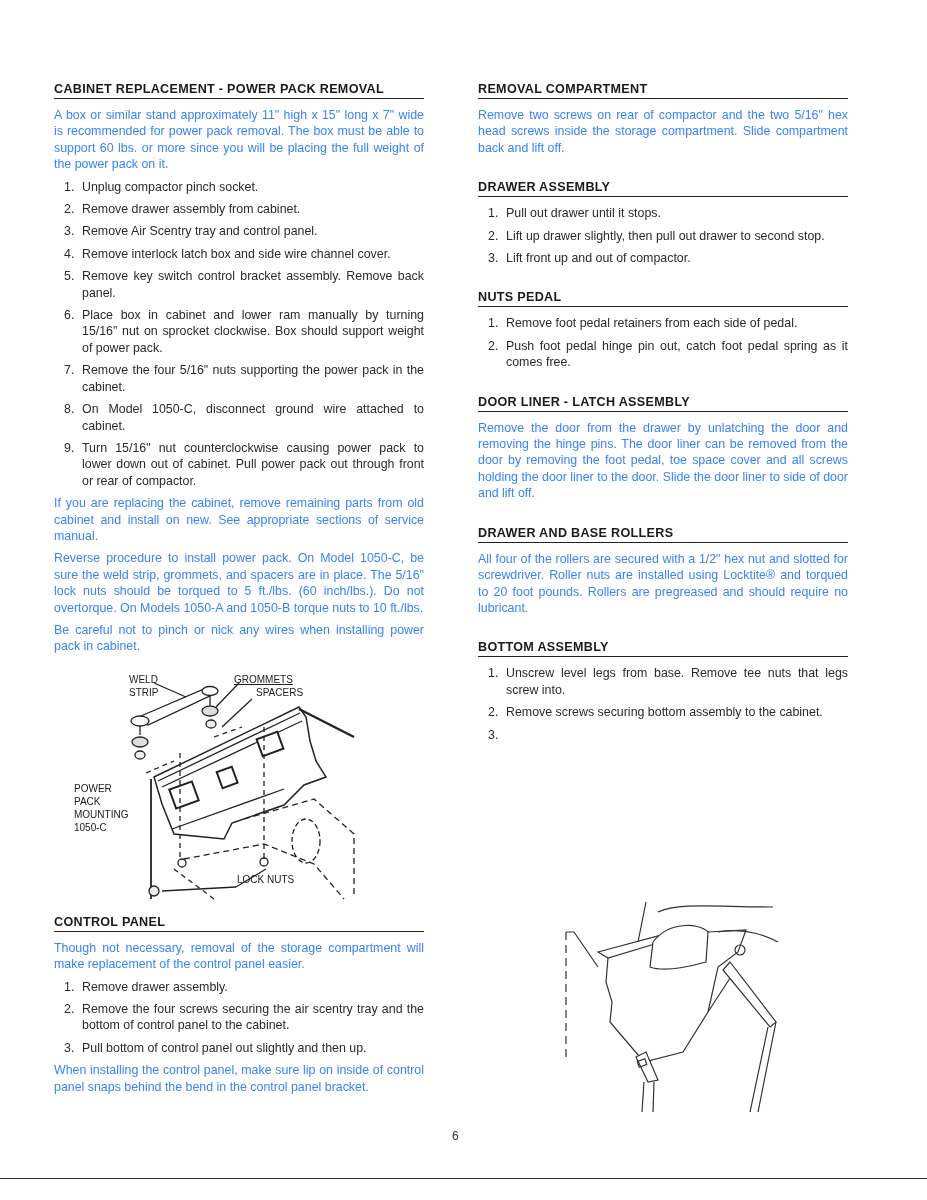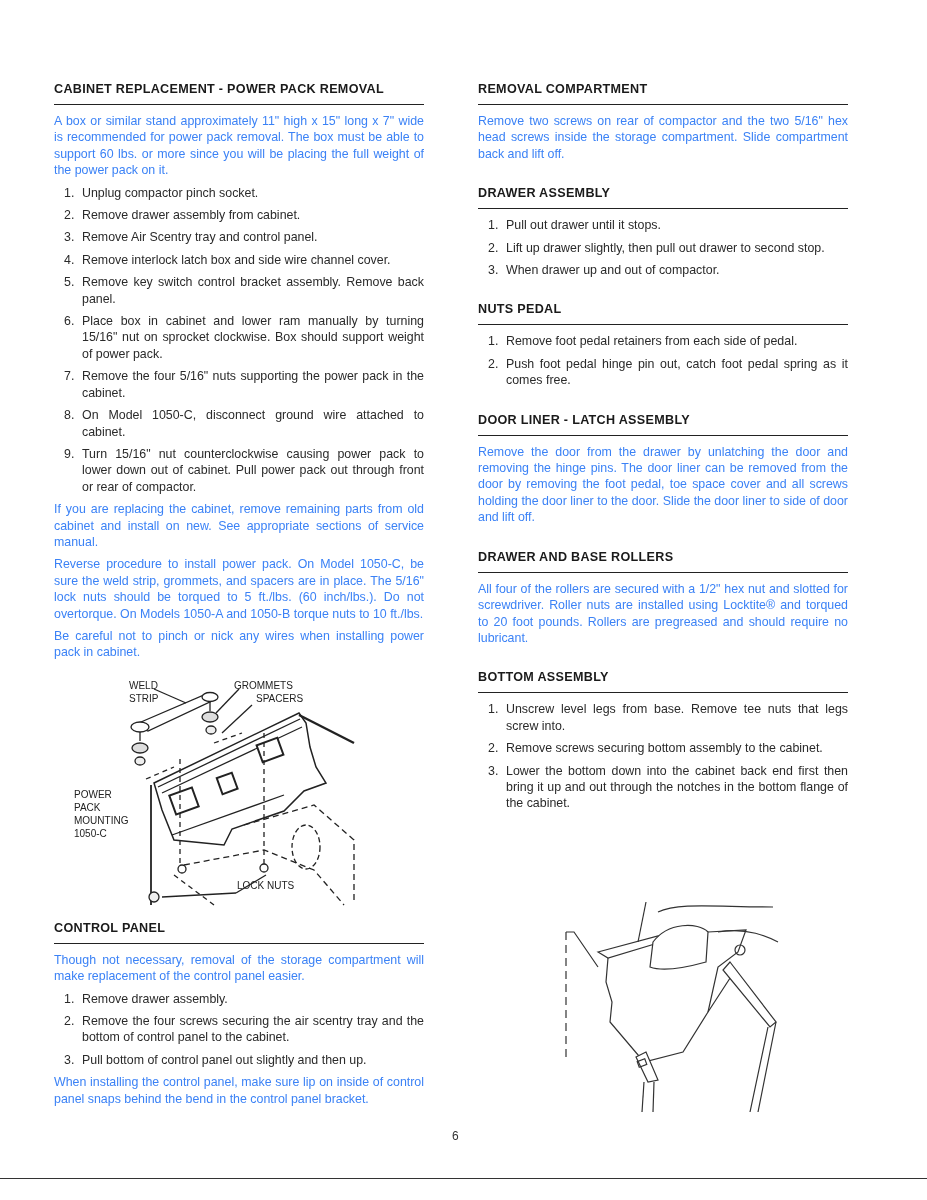--- a/index.html
+++ b/index.html
@@ -6,21 +6,21 @@
   body {
     width: 927px; height: 1200px; position: relative; overflow: hidden;
     font-family: "Liberation Sans", "DejaVu Sans", sans-serif;
     color: #1a1a1a;
   }
   .col { position: absolute; top: 82px; }
   .col-left { left: 54px; width: 370px; }
   .col-right { left: 478px; width: 370px; }
   .heading {
     font-weight: bold; font-size: 12.6px; letter-spacing: 0.3px;
-    border-bottom: 1.4px solid #222; padding-bottom: 8px; margin: 0 0 8px 0;
+    border-bottom: 1.4px solid #222; padding-bottom: 2px; margin: 0 0 8px 0;
     white-space: nowrap;
   }
   .para {
     font-size: 12.4px; line-height: 16.4px; margin: 0 0 6px 0;
     text-align: justify; color: #3b82f6;
   }
   ol.steps { list-style: none; margin: 0 0 6px 0; padding: 0; }
   ol.steps li {
     position: relative; padding-left: 28px; font-size: 12.4px; line-height: 16.4px;
     margin-bottom: 6px; text-align: justify; color: #2a2a2a;
@@ -99,21 +99,21 @@
 
         <line x1="100" y1="14" x2="132" y2="28"></line>
         <line x1="185" y1="14" x2="162" y2="38"></line>
         <line x1="198" y1="30" x2="168" y2="58"></line>
         <line x1="182" y1="218" x2="108" y2="222"></line>
         <line x1="182" y1="218" x2="212" y2="200"></line>
       </g>
     </svg>
     <div class="fig-label" style="left:75px;top:4px;">WELD
 STRIP</div>
-    <div class="fig-label" style="left:180px;top:4px;">GROMMETS</div>
+    <div class="fig-label" style="left:180px;top:4px;text-decoration:underline;">GROMMETS</div>
     <div class="fig-label" style="left:202px;top:17px;">SPACERS</div>
     <div class="fig-label" style="left:20px;top:113px;">POWER
 PACK
 MOUNTING
 1050-C</div>
     <div class="fig-label" style="left:183px;top:204px;">LOCK NUTS</div>
   </div>
 
   <div class="section" style="margin-top:6px;">
     <div class="heading">CONTROL PANEL</div>
@@ -132,21 +132,21 @@
   <div class="section">
     <div class="heading">REMOVAL COMPARTMENT</div>
     <p class="para">Remove two screws on rear of compactor and the two 5/16" hex head screws inside the storage compartment. Slide compartment back and lift off.</p>
   </div>
 
   <div class="section">
     <div class="heading">DRAWER ASSEMBLY</div>
     <ol class="steps">
       <li><span class="num">1.</span><span>Pull out drawer until it stops.</span></li>
       <li><span class="num">2.</span><span>Lift up drawer slightly, then pull out drawer to second stop.</span></li>
-      <li><span class="num">3.</span><span>When drawer up and out of compactor.</span></li>
+      <li><span class="num">3.</span><span>Lift front up and out of compactor.</span></li>
     </ol>
   </div>
 
   <div class="section">
     <div class="heading">NUTS PEDAL</div>
     <ol class="steps">
       <li><span class="num">1.</span><span>Remove foot pedal retainers from each side of pedal.</span></li>
       <li><span class="num">2.</span><span>Push foot pedal hinge pin out, catch foot pedal spring as it comes free.</span></li>
     </ol>
   </div>
@@ -159,21 +159,21 @@
   <div class="section">
     <div class="heading">DRAWER AND BASE ROLLERS</div>
     <p class="para">All four of the rollers are secured with a 1/2" hex nut and slotted for screwdriver. Roller nuts are installed using Locktite® and torqued to 20 foot pounds. Rollers are pregreased and should require no lubricant.</p>
   </div>
 
   <div class="section">
     <div class="heading">BOTTOM ASSEMBLY</div>
     <ol class="steps">
       <li><span class="num">1.</span><span>Unscrew level legs from base. Remove tee nuts that legs screw into.</span></li>
       <li><span class="num">2.</span><span>Remove screws securing bottom assembly to the cabinet.</span></li>
-      <li><span class="num">3.</span><span>Lower the bottom down into the cabinet back end first then bring it up and out through the notches in the bottom flange of the cabinet.</span></li>
+      <li><span class="num">3.</span></li>
     </ol>
   </div>
 
   <svg width="240" height="220" viewBox="0 0 240 220" style="position:absolute;left:80px;top:810px;">
     <g fill="none" stroke="#333" stroke-width="1.2">
 
       <line x1="8" y1="40" x2="8" y2="170" stroke-dasharray="8 5"></line>
 
       <path d="M8 40 L16 40 L40 75"></path>
 

